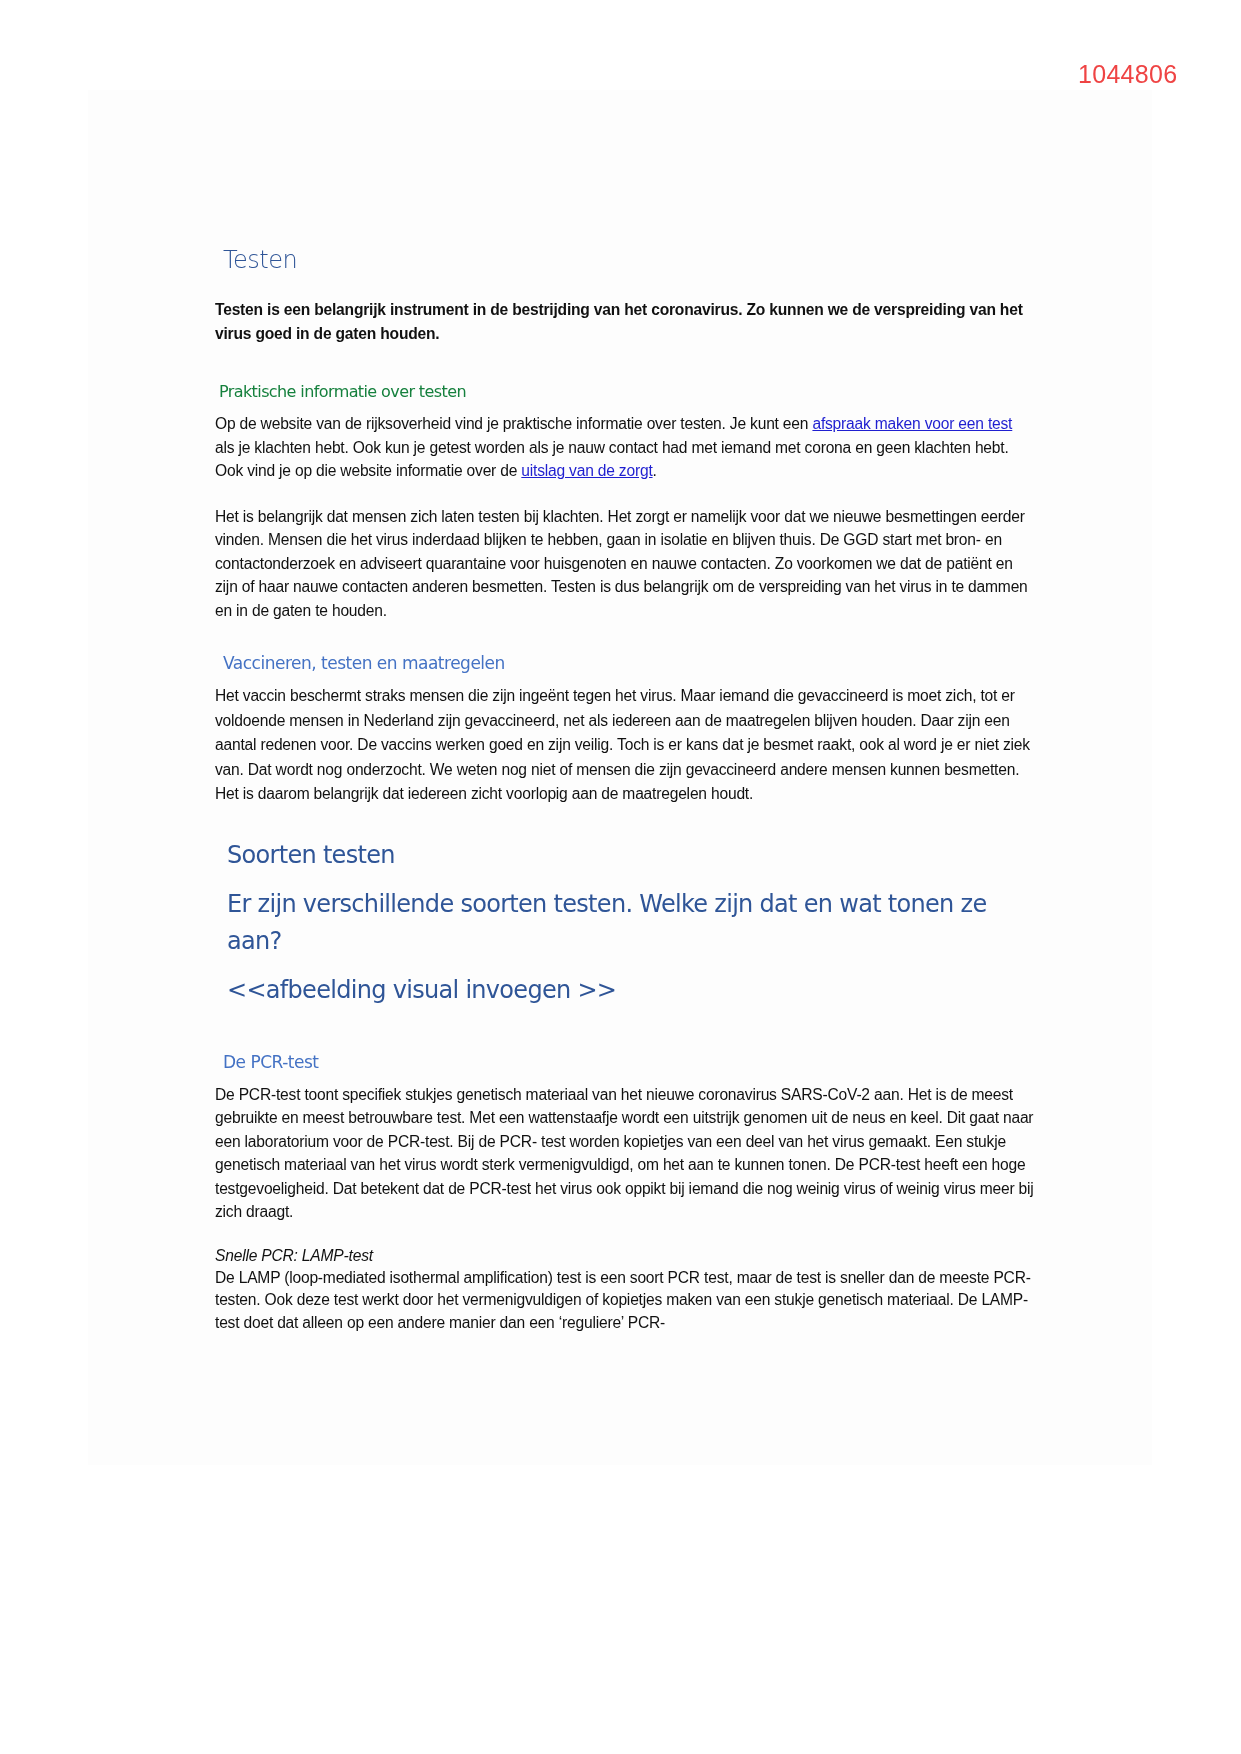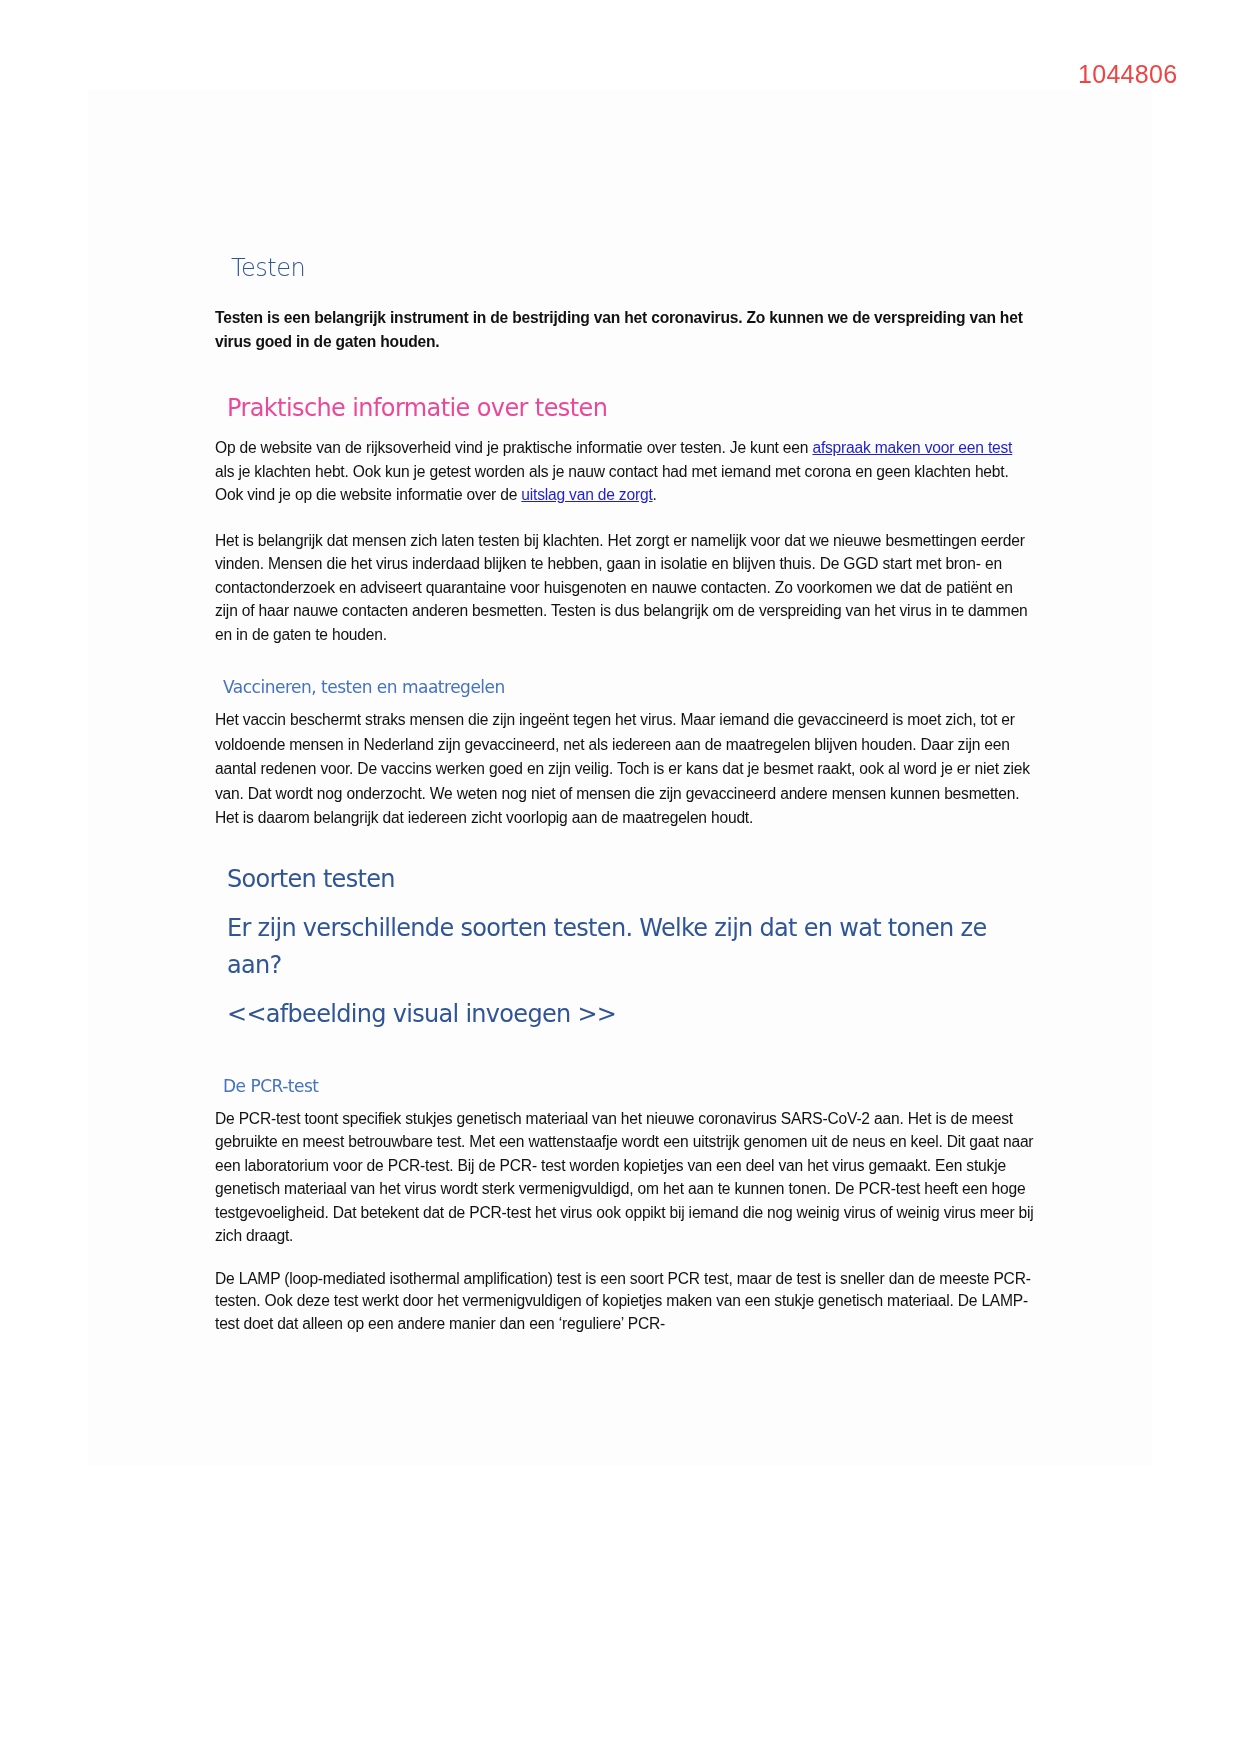--- a/index.html
+++ b/index.html
@@ -2,22 +2,22 @@
 <html><head>
 <meta charset="utf-8">
 <style>
   html, body { margin:0; padding:0; }
   body { width:1241px; height:1754px; background:#ffffff; position:relative; overflow:hidden;
          font-family:"Liberation Sans", sans-serif; color:#111; }
   .docid { position:absolute; left:1078px; top:60px; font-size:25px; color:#ef4444;
            font-family:"Liberation Sans", sans-serif; letter-spacing:0.3px; }
   .page { position:absolute; left:88px; top:90px; width:1064px; height:1375px; background:#fdfdfd; }
   .content { position:absolute; left:215px; top:232px; width:820px; }
-  .h1 { font-family:"DejaVu Sans", sans-serif; font-weight:300; color:#2f5597; font-size:24px; margin:16px; line-height:40px; letter-spacing:-0.5px; }
-  .h2 { font-family:"DejaVu Sans", sans-serif; color:#ec4899; font-size:24px; margin:12px; line-height:32px; letter-spacing:-0.6px; font-weight:normal; }
+  .h1 { font-family:"DejaVu Sans", sans-serif; font-weight:300; color:#2f5597; font-size:24px; margin:8px; line-height:40px; letter-spacing:-0.5px; }
+  .h2 { font-family:"DejaVu Sans", sans-serif; color:#15803d; font-size:16px; margin:4px; line-height:32px; letter-spacing:-0.6px; font-weight:normal; }
   .h3 { font-family:"DejaVu Sans", sans-serif; color:#4472c4; font-size:17px; margin:8px; line-height:26px; letter-spacing:-0.5px; font-weight:normal; }
   .big { font-family:"DejaVu Sans", sans-serif; color:#2f5597; font-size:24px; margin:12px; line-height:37px; letter-spacing:-0.7px; font-weight:normal; }
   p { margin:0; font-size:15.6px; line-height:23.5px; letter-spacing:-0.2px; }
   .lead { font-weight:bold; font-size:15.6px; line-height:24px; margin-top:18px; }
   .ital { font-style:italic; font-size:15.6px; line-height:23px; }
   a { color:#1f1fd0; text-decoration:underline; }
   .gap-a { height:26px; } .gap-b { height:22px; } .gap-c { height:20px; }
 </style>
 </head>
 <body>
@@ -44,14 +44,15 @@
   <div style="height:18px"></div>
   <h2 class="big">Soorten testen</h2>
   <h2 class="big">Er zijn verschillende soorten testen. Welke zijn dat en wat tonen ze aan?</h2>
   <h2 class="big">&lt;&lt;afbeelding visual invoegen &gt;&gt;</h2>
 
   <div style="height:20px"></div>
   <h3 class="h3">De PCR-test</h3>
   <p>De PCR-test toont specifiek stukjes genetisch materiaal van het nieuwe coronavirus SARS-CoV-2 aan. Het is de meest gebruikte en meest betrouwbare test. Met een wattenstaafje wordt een uitstrijk genomen uit de neus en keel. Dit gaat naar een laboratorium voor de PCR-test. Bij de PCR- test worden kopietjes van een deel van het virus gemaakt. Een stukje genetisch materiaal van het virus wordt sterk vermenigvuldigd, om het aan te kunnen tonen. De PCR-test heeft een hoge testgevoeligheid. Dat betekent dat de PCR-test het virus ook oppikt bij iemand die nog weinig virus of weinig virus meer bij zich draagt.</p>
 
   <div style="height:20px"></div>
+  <p class="ital">Snelle PCR: LAMP-test</p>
   <p style="line-height:22.5px">De LAMP (loop-mediated isothermal amplification) test is een soort PCR test, maar de test is sneller dan de meeste PCR-testen. Ook deze test werkt door het vermenigvuldigen of kopietjes maken van een stukje genetisch materiaal. De LAMP-test doet dat alleen op een andere manier dan een ‘reguliere’ PCR-</p>
 </div>
 
 </body></html>

